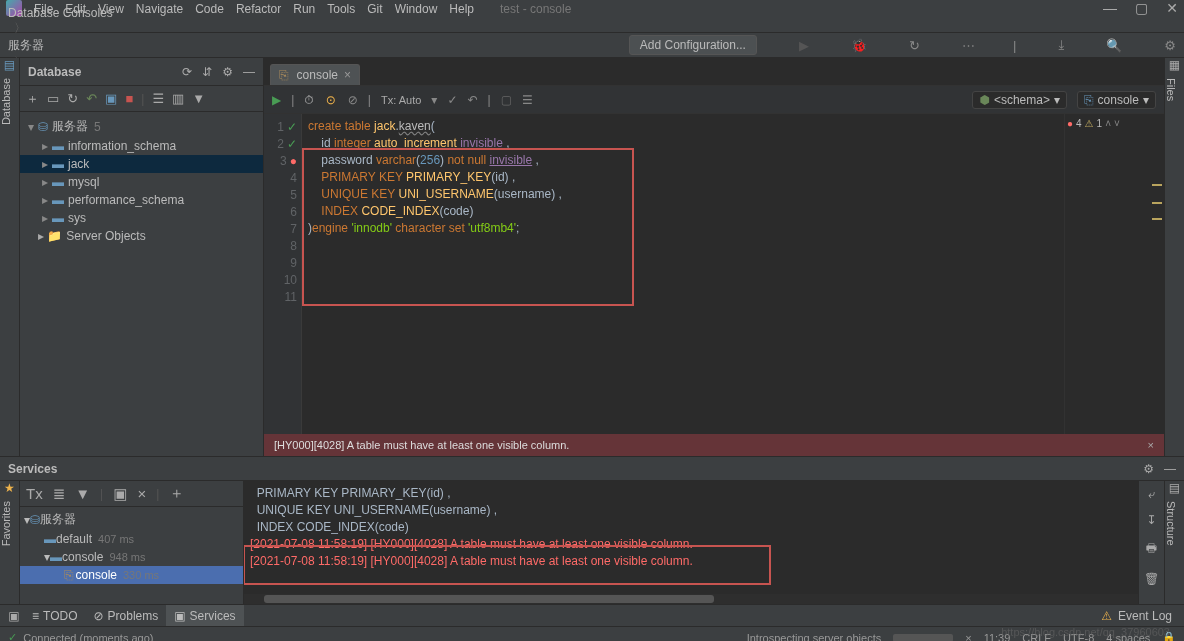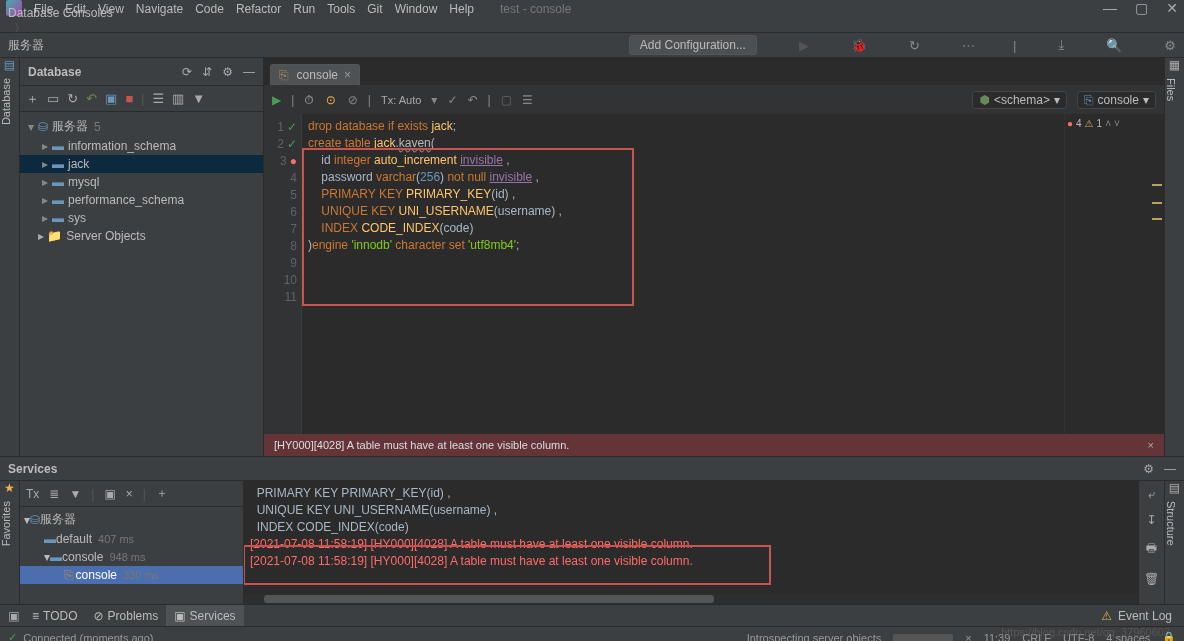--- a/index.html
+++ b/index.html
@@ -76,21 +76,21 @@
   .services-panel { height: 148px; display: flex; flex-direction: column; border-top: 1px solid #2b2b2b;}
   .services-header { height: 24px; display: flex; align-items: center; padding: 0 8px; border-bottom: 1px solid #2b2b2b;}
   .services-header .title { font-weight:bold; color:#bbb;}
   .services-header .icons { margin-left:auto; display:flex; gap:10px; color:#aaa;}
   .services-body { flex:1; display:flex;}
   .svc-left { width: 244px; border-right: 1px solid #2b2b2b; display:flex;}
   .svc-left-gut { width:20px; border-right:1px solid #2b2b2b; text-align:center;}
   .svc-left-gut .v-text { writing-mode:vertical-rl; transform:rotate(180deg); color:#bbb; margin-top:6px; font-size:11px;}
   .svc-tree-wrap { flex:1;}
   .svc-toolbar { height:26px; display:flex; align-items:center; gap:10px; padding:0 6px; border-bottom:1px solid #2b2b2b;}
-  .svc-toolbar .ic { color:#aaa; font-size:12px;}
+  .svc-toolbar .ic { color:#aaa; font-size:15px;}
   .svc-tree { padding:2px 0;}
   .svc-item { display:flex; align-items:center; padding:2px 4px;}
   .svc-item.sel { background:#4b6eaf; color:#fff;}
   .svc-item .ms { color:#777; margin-left:6px; font-size:11px;}
   .svc-ind1 { padding-left:24px;}
   .svc-ind2 { padding-left:44px;}
   .svc-output { flex:1; position:relative; font-family:"Consolas",monospace; font-size:12px; line-height:17px; padding:4px 6px; background:#2b2b2b; overflow:hidden;}
   .svc-output .oline { white-space:pre; height:17px;}
   .svc-output .logerr { color:#ff6b68;}
   .svc-right-strip { width:26px; border-left:1px solid #2b2b2b; display:flex; flex-direction:column; align-items:center; gap:12px; padding-top:6px; color:#aaa;}
@@ -252,21 +252,20 @@
           <div class="gline">5</div>
           <div class="gline">6</div>
           <div class="gline">7</div>
           <div class="gline">8</div>
           <div class="gline">9</div>
           <div class="gline">10</div>
           <div class="gline">11</div>
         </div>
       <div class="code" id="code">
         <div class="hl-box" style="left:0px; top:34px; width:332px; height:158px;"></div>
-      <div class="code-line"><span class="kw">drop database if exists</span><span class="txt"> </span><span class="id">jack</span><span class="txt">;</span></div>
           <div class="code-line"><span class="kw">create table</span><span class="txt"> </span><span class="id">jack</span><span class="txt">.</span><span class="und">kaven</span><span class="txt">(</span></div>
           <div class="code-line"><span class="txt">    </span><span class="txt">id </span><span class="kw">integer</span><span class="txt"> </span><span class="id">auto_increment</span><span class="txt"> </span><span class="inv">invisible</span><span class="txt"> , </span></div>
           <div class="code-line"><span class="txt">    </span><span class="txt">password </span><span class="kw">varchar</span><span class="txt">(</span><span class="num">256</span><span class="txt">) </span><span class="kw">not null</span><span class="txt"> </span><span class="inv">invisible</span><span class="txt"> ,</span></div>
           <div class="code-line"><span class="txt">    </span><span class="kw">PRIMARY KEY</span><span class="txt"> </span><span class="id">PRIMARY_KEY</span><span class="txt">(</span><span class="txt">id</span><span class="txt">) ,</span></div>
           <div class="code-line"><span class="txt">    </span><span class="kw">UNIQUE KEY</span><span class="txt"> </span><span class="id">UNI_USERNAME</span><span class="txt">(</span><span class="txt">username</span><span class="txt">) ,</span></div>
           <div class="code-line"><span class="txt">    </span><span class="kw">INDEX</span><span class="txt"> </span><span class="id">CODE_INDEX</span><span class="txt">(</span><span class="txt">code</span><span class="txt">)</span></div>
           <div class="code-line"><span class="txt">)</span><span class="kw">engine</span><span class="txt"> </span><span class="str">'innodb'</span><span class="txt"> </span><span class="kw">character set</span><span class="txt"> </span><span class="str">'utf8mb4'</span><span class="txt">;</span></div>
         </div>
       <div class="right-marks" style="width:100px">
         <div class="marks-row">

